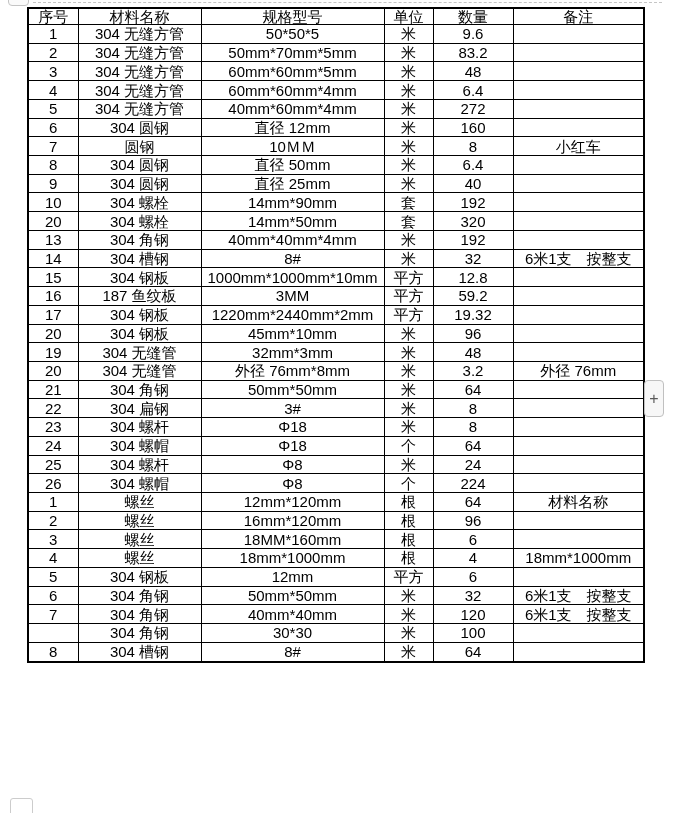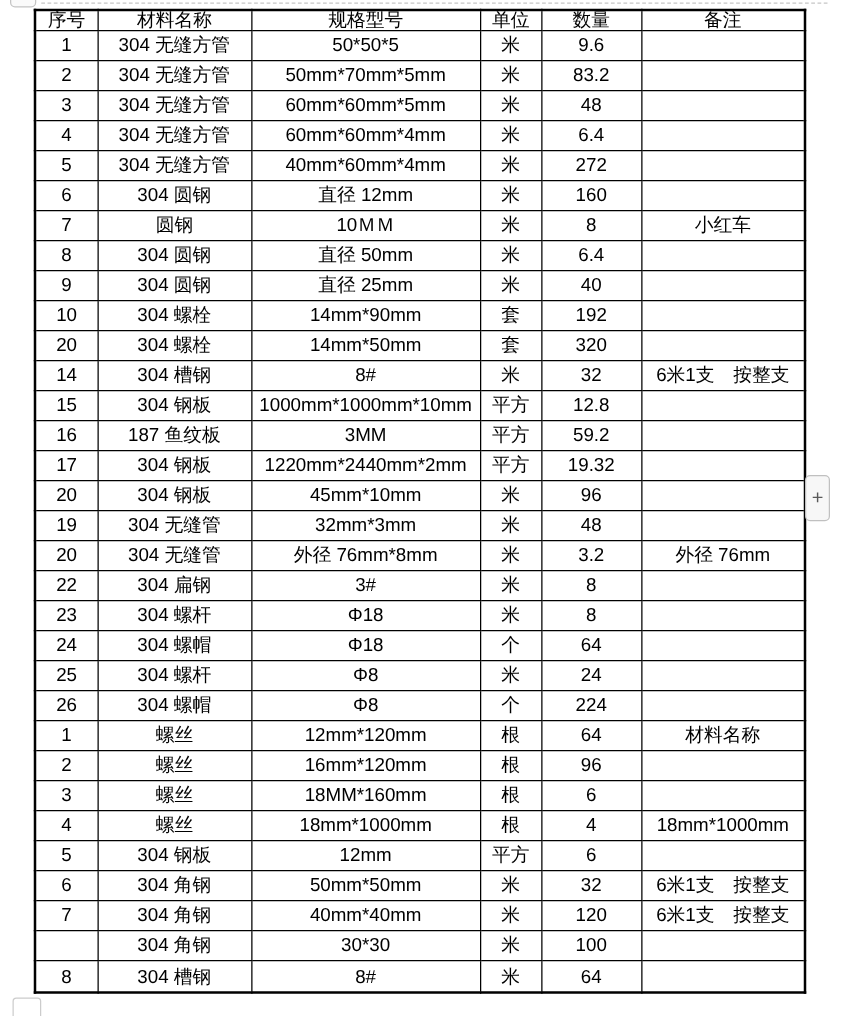--- a/index.html
+++ b/index.html
@@ -20,21 +20,21 @@
     border:1px solid #c4c4c4; border-radius:4px; background:#fafafa;
     box-sizing:border-box;
   }
   .corner-bottom {
     position:absolute; left:10px; top:798px; width:23px; height:24px;
     border:1px solid #cccccc; border-radius:3px; background:#ffffff;
     box-sizing:border-box;
   }
   table.mat {
     position:absolute; left:27px; top:7px;
-    width:616px; height:788px;
+    width:616px; height:656px;
     border-collapse:collapse; table-layout:fixed;
     border:2px solid #000;
   }
   table.mat th, table.mat td {
     border:1px solid #000;
     padding:0;
     text-align:center;
     vertical-align:middle;
     font-size:15px;
     font-weight:normal;
@@ -164,20 +164,28 @@
       </tr>
       <tr>
         <td>20</td>
         <td>304 螺栓</td>
         <td>14mm*50mm</td>
         <td>套</td>
         <td>320</td>
         <td></td>
       </tr>
       <tr>
+        <td>13</td>
+        <td>304 角钢</td>
+        <td>40mm*40mm*4mm</td>
+        <td>米</td>
+        <td>192</td>
+        <td></td>
+      </tr>
+      <tr>
         <td>14</td>
         <td>304 槽钢</td>
         <td>8#</td>
         <td>米</td>
         <td>32</td>
         <td>6米1支　按整支</td>
       </tr>
       <tr>
         <td>15</td>
         <td>304 钢板</td>
@@ -218,20 +226,28 @@
         <td>48</td>
         <td></td>
       </tr>
       <tr>
         <td>20</td>
         <td>304 无缝管</td>
         <td>外径 76mm*8mm</td>
         <td>米</td>
         <td>3.2</td>
         <td>外径 76mm</td>
+      </tr>
+      <tr>
+        <td>21</td>
+        <td>304 角钢</td>
+        <td>50mm*50mm</td>
+        <td>米</td>
+        <td>64</td>
+        <td></td>
       </tr>
       <tr>
         <td>22</td>
         <td>304 扁钢</td>
         <td>3#</td>
         <td>米</td>
         <td>8</td>
         <td></td>
       </tr>
       <tr>

